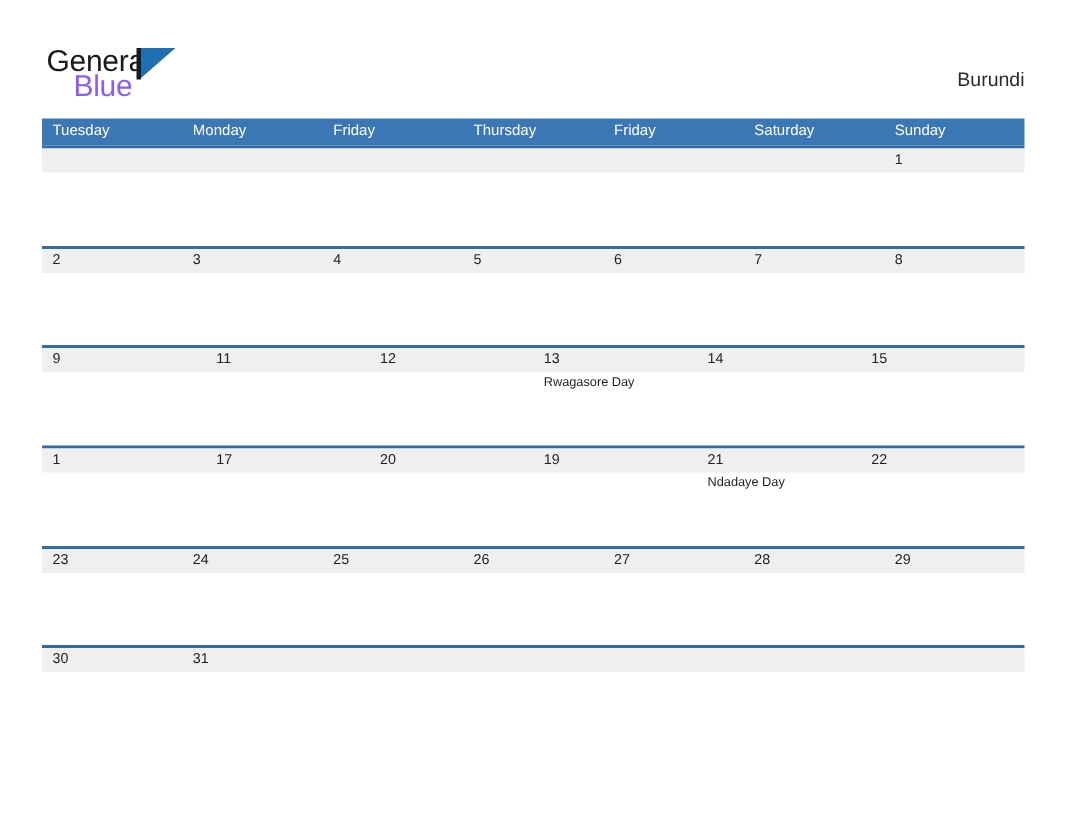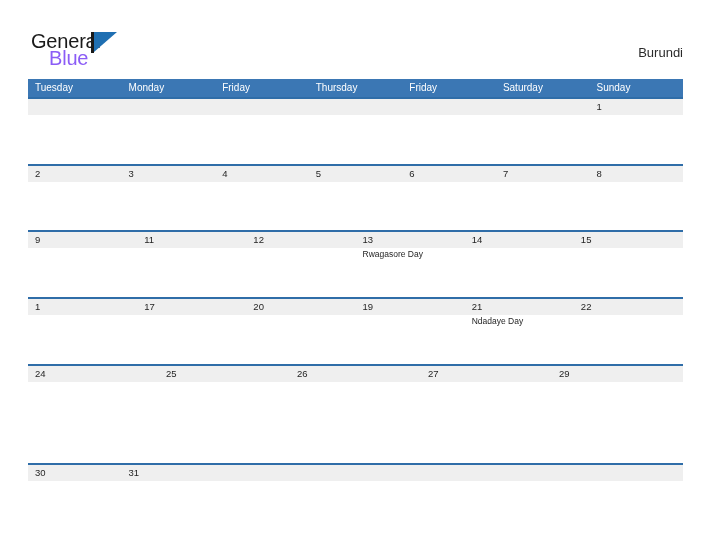--- a/index.html
+++ b/index.html
@@ -135,21 +135,20 @@
 
   .week-row {
     position: relative;
     width: 655px;
     height: 66.7px;
     border-top: 2px solid #2f6da8;
     box-sizing: border-box;
   }
   .week-row.last {
     height: 22px;
-    margin-top: 33px;
   }
 
   .dateband {
     position: absolute;
     left: 0;
     top: 0;
     width: 655px;
     height: 16px;
     background: #efefef;
   }
@@ -348,33 +347,41 @@
           <span class="daynum">22</span>
           <span class="event"></span>
         </div>
       </div>
     </div>
 
     <div class="week-row">
       <div class="dateband"></div>
       <div class="cells">
         <div class="cell">
+          <span class="daynum">23</span>
+          <span class="event"></span>
+        </div>
+        <div class="cell">
           <span class="daynum">24</span>
           <span class="event"></span>
         </div>
         <div class="cell">
           <span class="daynum">25</span>
           <span class="event"></span>
         </div>
         <div class="cell">
           <span class="daynum">26</span>
           <span class="event"></span>
         </div>
         <div class="cell">
           <span class="daynum">27</span>
+          <span class="event"></span>
+        </div>
+        <div class="cell">
+          <span class="daynum">28</span>
           <span class="event"></span>
         </div>
         <div class="cell">
           <span class="daynum">29</span>
           <span class="event"></span>
         </div>
       </div>
     </div>
 
     <div class="week-row last">

